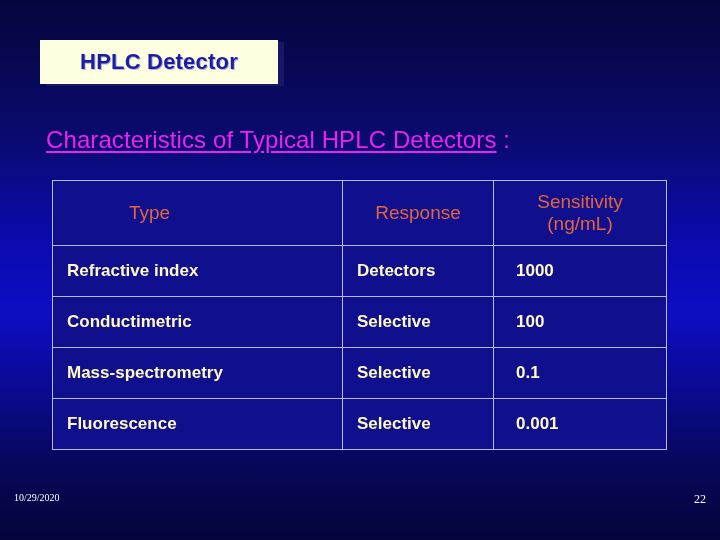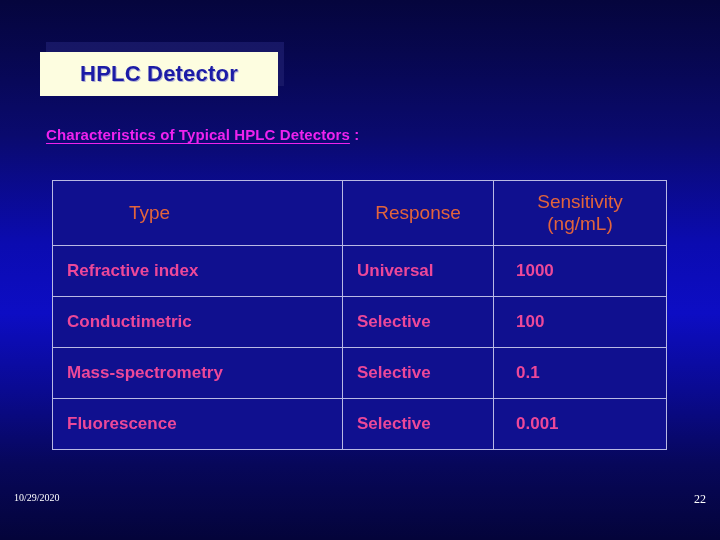--- a/index.html
+++ b/index.html
@@ -32,21 +32,21 @@
     left: 46px;
     top: 42px;
     width: 238px;
     height: 44px;
     background: #1a1a6a;
     opacity: 0.85;
   }
   #title-box {
     position: absolute;
     left: 40px;
-    top: 52px;
+    top: 40px;
     width: 238px;
     height: 44px;
     background: #fdfde0;
     display: flex;
     align-items: center;
     justify-content: center;
   }
   #title-text {
     font-size: 22px;
     font-weight: bold;
@@ -54,22 +54,22 @@
     letter-spacing: 0.2px;
     text-shadow: 1px 1px 0 rgba(120,120,200,0.55);
     white-space: nowrap;
   }
 
   
   #section-heading {
     position: absolute;
     left: 46px;
     top: 126px;
-    font-size: 15px;
-    font-weight: bold;
+    font-size: 24px;
+    font-weight: normal;
     color: #ee22ee;
     white-space: nowrap;
     letter-spacing: 0.1px;
   }
   #section-heading .u {
     text-decoration: underline;
     text-underline-offset: 3px;
   }
   #section-heading .nu {
     text-decoration: none;
@@ -104,21 +104,21 @@
     text-align: center;
     line-height: 1.18;
   }
   #detector-table thead th.h-type {
     text-align: center;
     padding-right: 110px;
     margin-top: 41px;
   }
   #detector-table tbody td {
     height: 50px;
-    color: #ec4899;
+    color: #fef9c3;
     font-size: 17px;
     font-weight: bold;
     text-align: left;
   }
   #detector-table tbody td.sens {
     padding-left: 22px;
   }
 
   
   #footer-date {
@@ -162,21 +162,21 @@
         <th>Response</th>
         <th>
           <span>Sensitivity</span><br>
           <span>(ng/mL)</span>
         </th>
       </tr>
     </thead>
     <tbody id="table-body">
       <tr>
         <td>Refractive index</td>
-        <td>Universal</td>
+        <td>Detectors</td>
         <td class="sens">1000</td>
       </tr>
       <tr>
         <td>Conductimetric</td>
         <td>Selective</td>
         <td class="sens">100</td>
       </tr>
       <tr>
         <td>Mass-spectrometry</td>
         <td>Selective</td>

